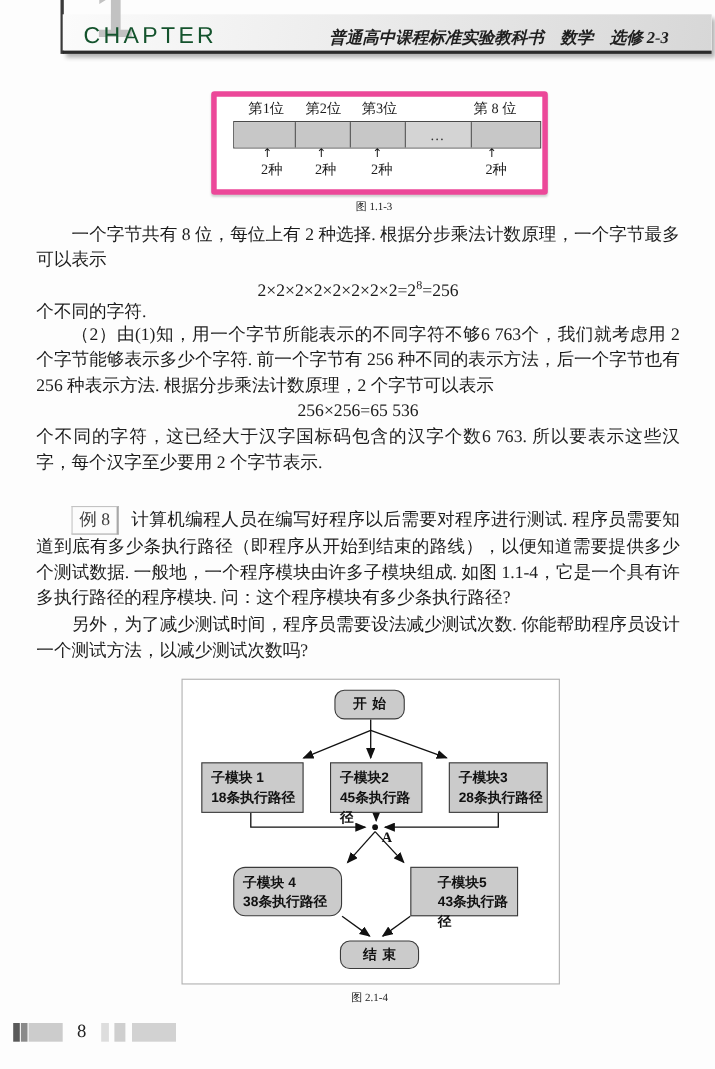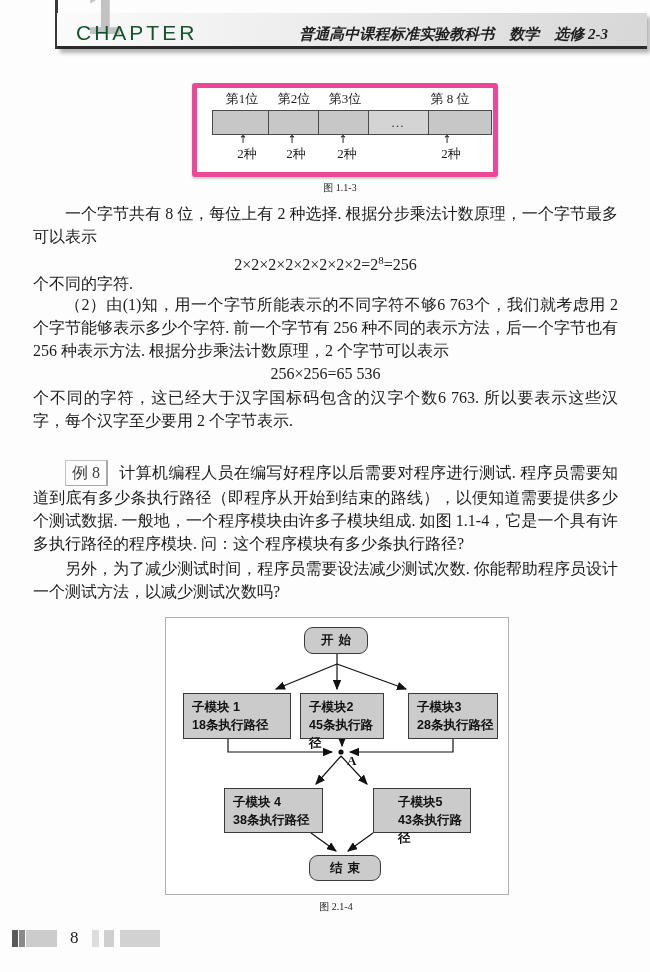--- a/index.html
+++ b/index.html
@@ -158,36 +158,36 @@
         <path d="M175 138 L150 166" marker-end="url(#ah)"></path>
         <path d="M175 138 L201 166" marker-end="url(#ah)"></path>
         <path d="M145 215 L170 233" marker-end="url(#ah)"></path>
         <path d="M207 215 L182 233" marker-end="url(#ah)"></path>
       </g>
       <circle cx="175" cy="134" r="2.6" fill="#111"></circle>
     </svg>
 
     <div class="node terminal" style="left:138px; top:9px; width:64px; height:27px;">开始</div>
 
-    <div class="node module" style="left:17px; top:75px; width:108px; height:46px;">
+    <div class="node module" style="left:17px; top:75px; width:93px; height:46px;">
       <div>子模块 1</div>
       <div>18条执行路径</div>
     </div>
     <div class="node module" style="left:134px; top:75px; width:84px; height:46px;">
       <div>子模块2</div>
       <div>45条执行路径</div>
     </div>
     <div class="node module" style="left:242px; top:75px; width:90px; height:46px;">
       <div>子模块3</div>
       <div>28条执行路径</div>
     </div>
 
     <div class="junction-label" style="left:181px; top:135px;">A</div>
 
-    <div class="node module" style="left:58px; top:170px; width:99px; height:45px;">
+    <div class="node module" style="left:46px; top:170px; width:99px; height:45px;border-radius:11px;">
       <div>子模块 4</div>
       <div>38条执行路径</div>
     </div>
     <div class="node module" style="left:207px; top:170px; width:98px; height:45px;padding-left:24px;">
       <div>子模块5</div>
       <div>43条执行路径</div>
     </div>
 
     <div class="node terminal" style="left:143px; top:237px; width:72px; height:26px;">结束</div>
   </div>

